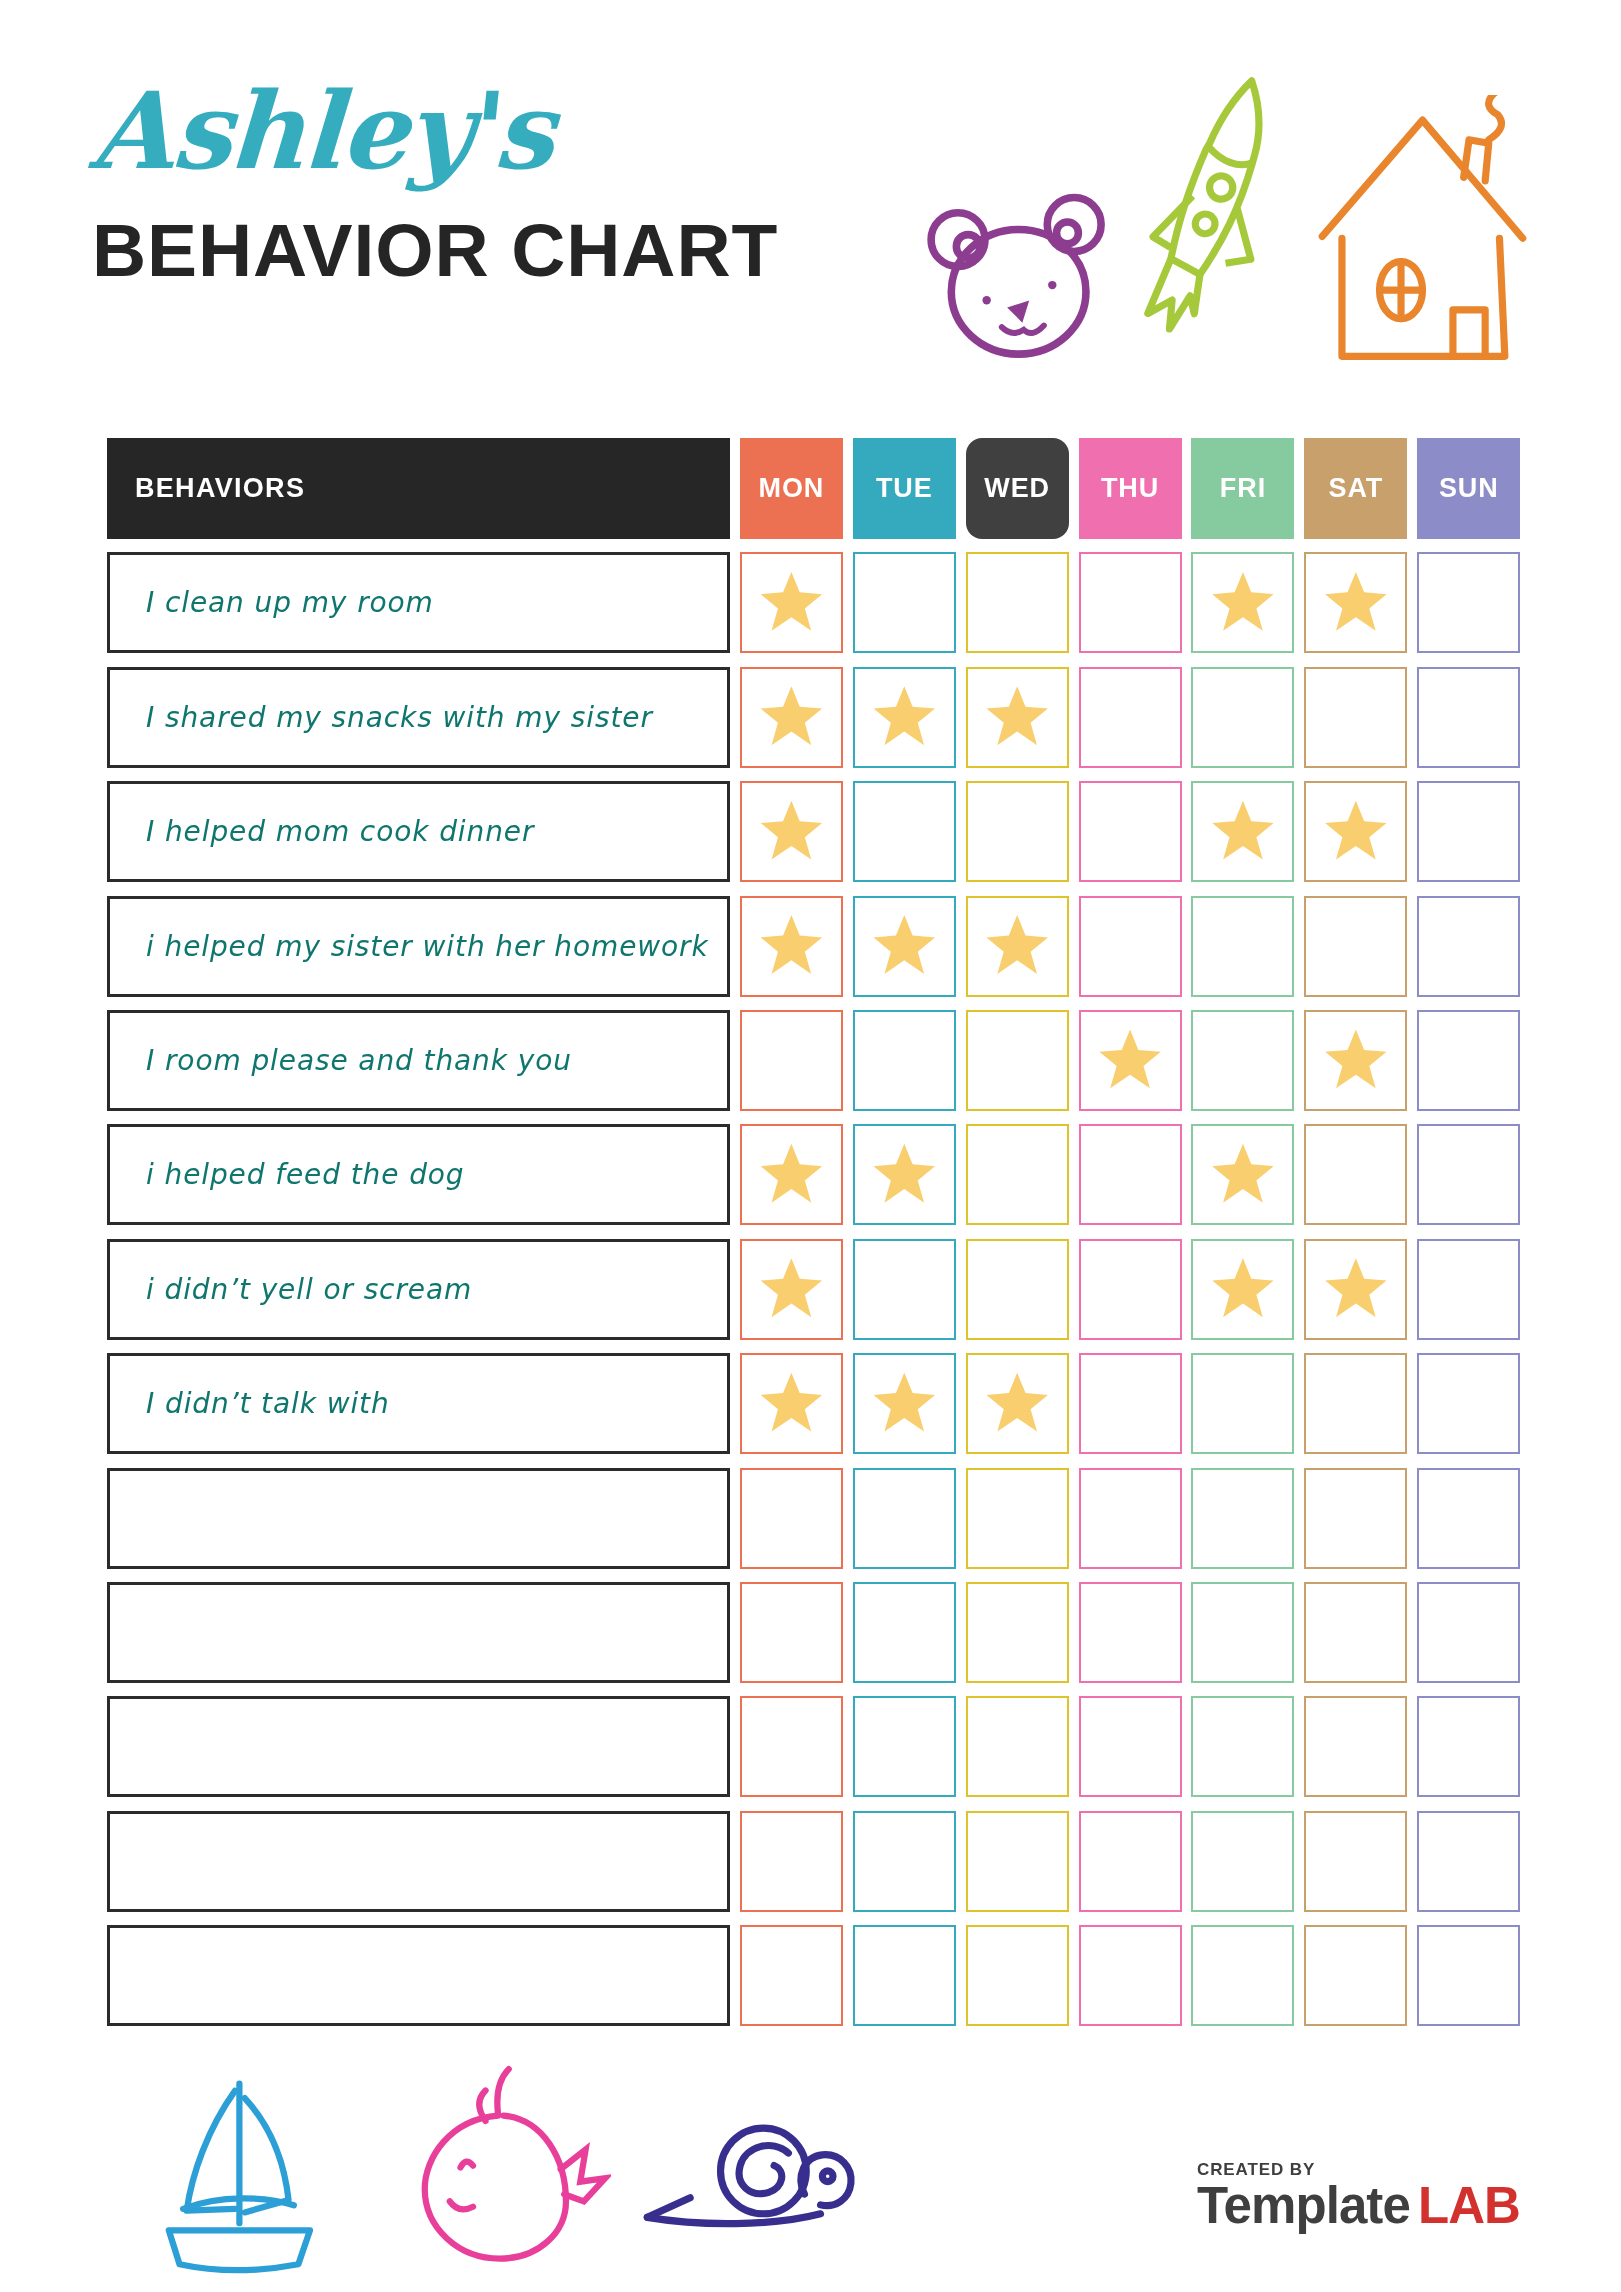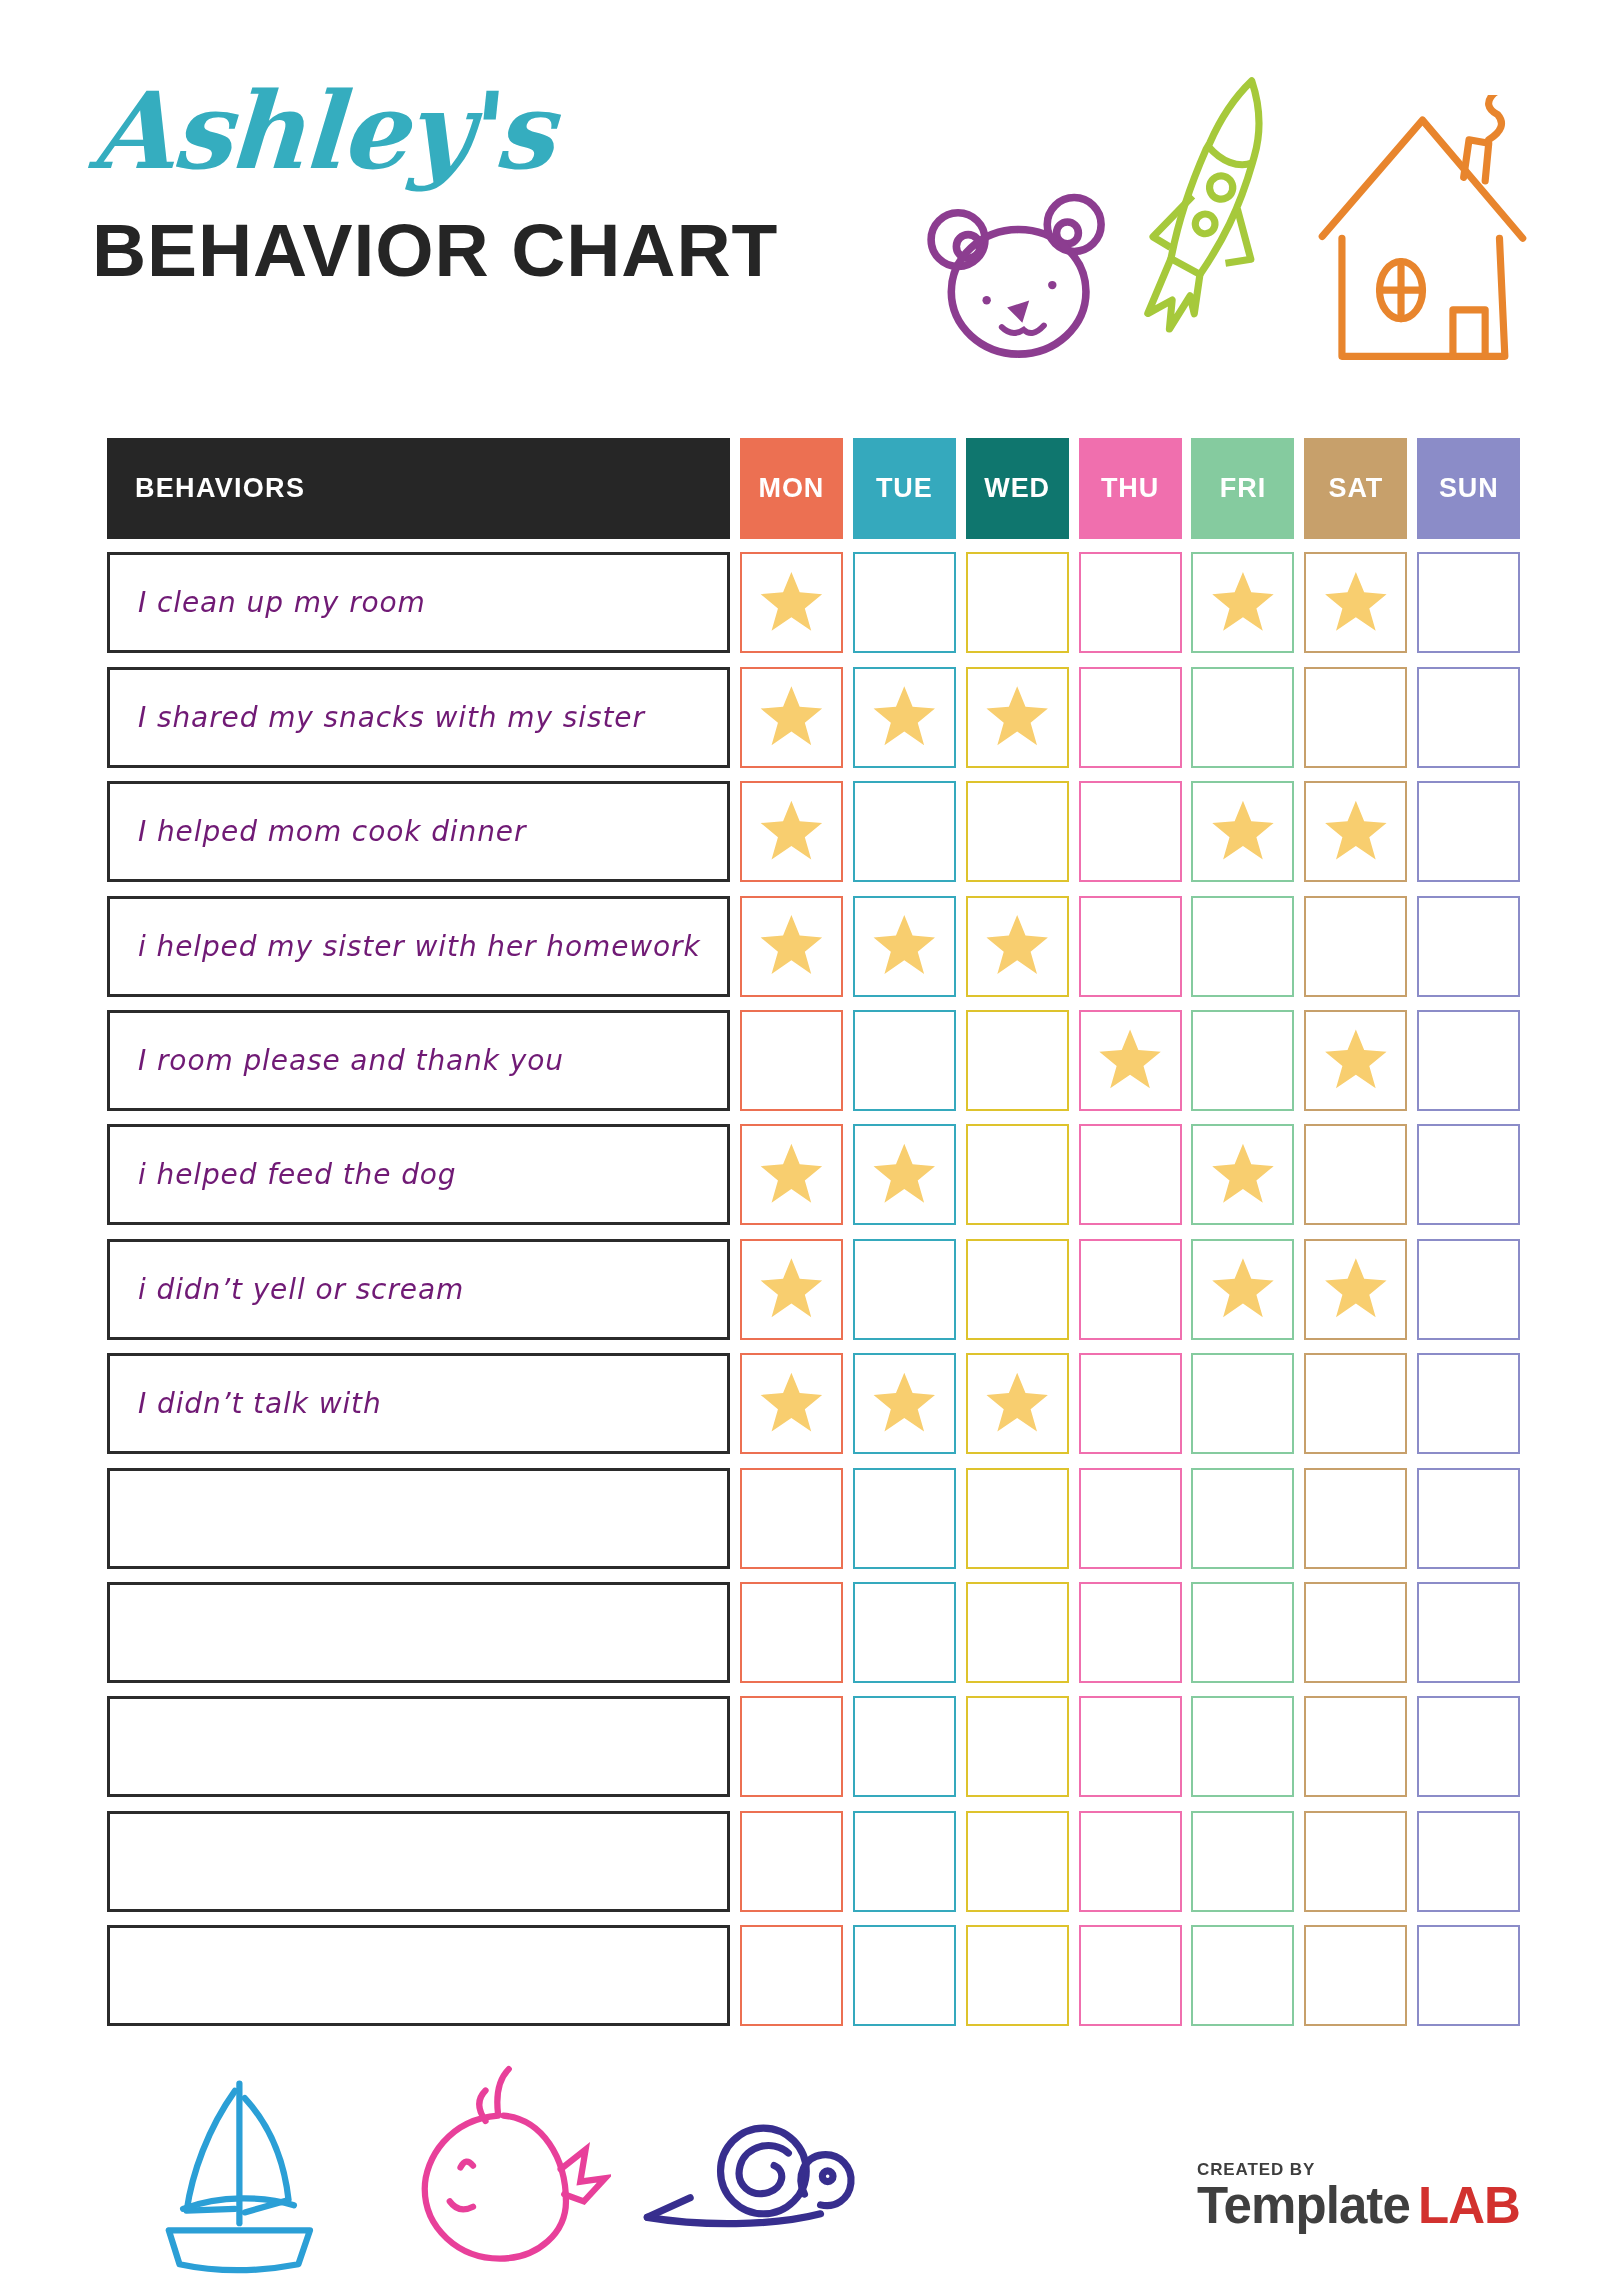--- a/index.html
+++ b/index.html
@@ -50,24 +50,24 @@
     padding-left:28px;
     font-size:27px; font-weight:bold; letter-spacing:1.3px;
   }
   .day-header {
     color:#ffffff; display:flex; align-items:center; justify-content:center;
     font-size:27px; font-weight:bold; letter-spacing:0.9px;
   }
   .label-cell {
     border:3.6px solid #2b2b2b; background:#ffffff;
     display:flex; align-items:center;
-    padding-left:28px; padding-right:10.7px;
+    padding-left:36px; padding-right:10.7px;
     font-family:"DejaVu Sans", sans-serif;
     font-style:italic;
-    font-size:28px; color:#701a75;
+    font-size:28px; color:#0f766e;
     letter-spacing:0.9px;
     white-space:nowrap;
   }
   .day-cell {
     border:2.7px solid; background:#ffffff;
     display:flex; align-items:center; justify-content:center;
   }
   .star {
     width:64px; height:62px;
     background:var(--star-color, #f8ce6f);
@@ -127,21 +127,21 @@
       <ellipse cx="98" cy="218" rx="24" ry="32"></ellipse>
       <path d="M74 218 L 122 218 M 98 186 L 98 250"></path>
       <path d="M156 292 L 156 240 L 192 240 L 192 292"></path>
     </svg>
   </div>
 
   <div class="chart-grid" id="chart-grid">
     <div class="behaviors-header">BEHAVIORS</div>
   <div class="day-header" style="background: rgb(236, 112, 82);">MON</div>
       <div class="day-header" style="background: rgb(53, 169, 189);">TUE</div>
-      <div class="day-header" style="background: #0f766e;">WED</div>
+      <div class="day-header" style="background: #404040; border-radius: 16px;">WED</div>
       <div class="day-header" style="background: rgb(240, 111, 174);">THU</div>
       <div class="day-header" style="background: rgb(133, 203, 159);">FRI</div>
       <div class="day-header" style="background: rgb(199, 160, 107);">SAT</div>
       <div class="day-header" style="background: rgb(139, 140, 200);">SUN</div>
       <div class="label-cell">I clean up my room</div>
       <div class="day-cell" style="border-color: rgb(236, 112, 82);">
         <div class="star"></div>
       </div>
       <div class="day-cell" style="border-color: rgb(53, 169, 189);"></div>
       <div class="day-cell" style="border-color: rgb(222, 195, 45);"></div>

